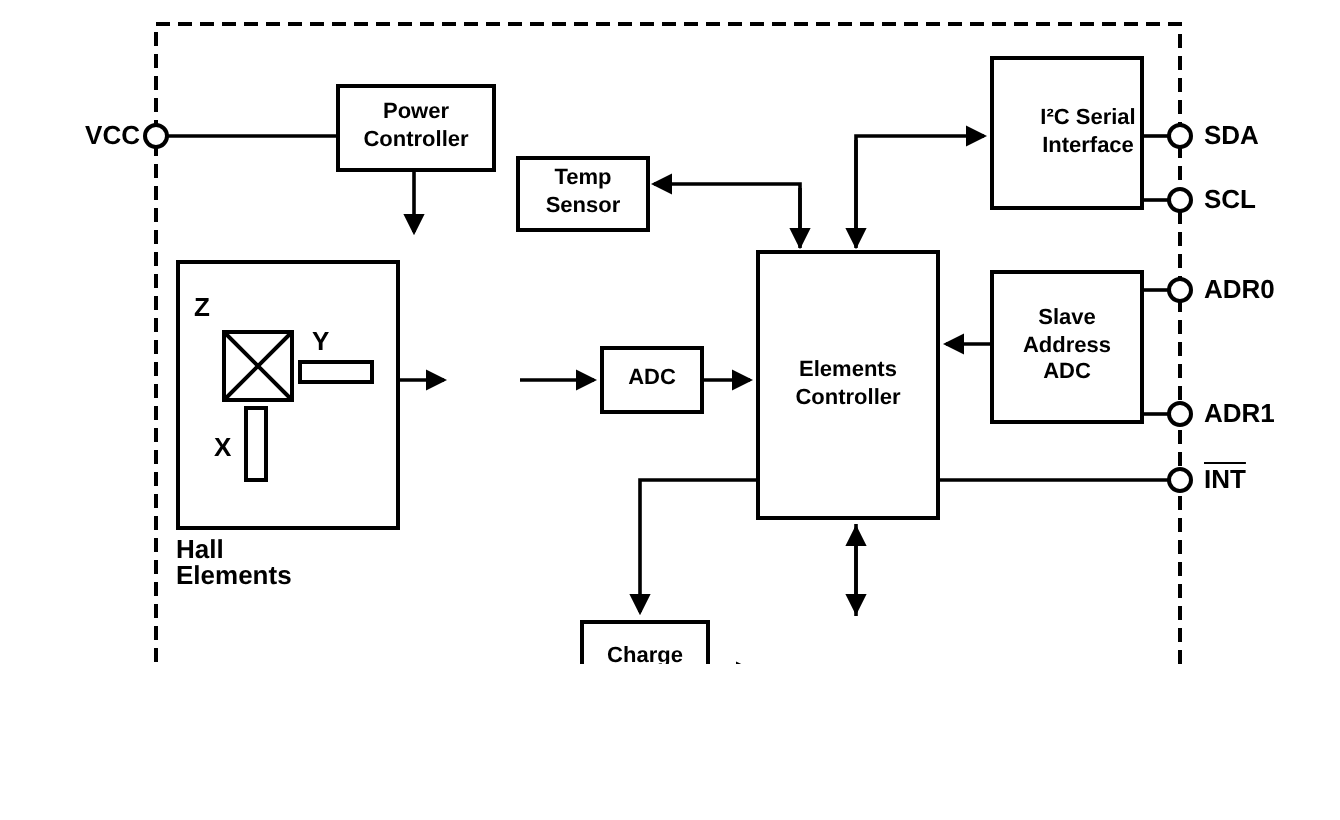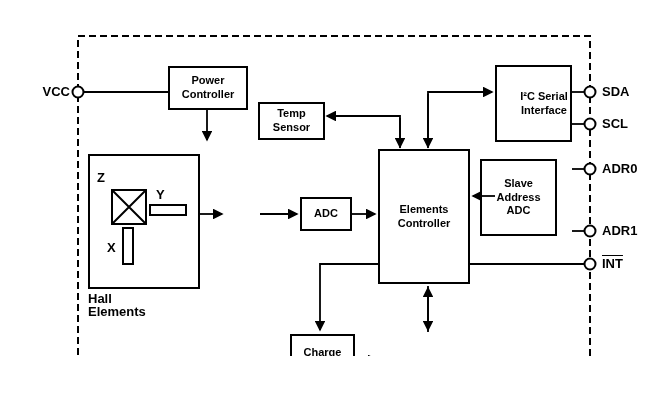--- a/index.html
+++ b/index.html
@@ -4,21 +4,20 @@
 <style>
   * { margin: 0; padding: 0; box-sizing: border-box; }
   html, body { background: #ffffff; }
   body { font-family: "Liberation Sans", sans-serif; color: #000; }
   .stage {
     position: relative;
     width: 670px;
     height: 332px;
     background: #ffffff;
     overflow: hidden;
-    margin-top: 24px;
   }
   .box {
     position: absolute;
     border: 2px solid #000;
     background: #fff;
     display: flex;
     align-items: center;
     justify-content: center;
     text-align: center;
     font-weight: bold;
@@ -44,27 +43,27 @@
 </style>
 </head>
 <body>
 
 <div class="stage">
 
   <div class="box" style="left:168px; top:42px;  width:80px; height:44px;">Power
 Controller</div>
   <div class="box" style="left:258px; top:78px;  width:67px; height:38px;">Temp
 Sensor</div>
-  <div class="box" style="left:495px; top:41px;  width:77px; height:77px;padding-left:21px;">I²C Serial
+  <div class="box" style="left:495px; top:28px;  width:77px; height:77px;padding-left:21px;">I²C Serial
 Interface</div>
   <div class="box" style="left:88px;  top:130px; width:112px; height:135px;"></div>
   <div class="box" style="left:300px; top:173px; width:52px; height:34px;">ADC</div>
   <div class="box" style="left:378px; top:125px; width:92px; height:135px;">Elements
 Controller</div>
-  <div class="box" style="left:480px; top:135px; width:77px; height:77px;">Slave
+  <div class="box" style="left:495px; top:135px; width:77px; height:77px;">Slave
 Address
 ADC</div>
   <div class="box" style="left:290px; top:310px; width:65px; height:52px;">Charge
 Pump</div>
 
   <div class="label center" style="left:88px; top:268px; width:112px;">Hall
 Elements</div>
   <div class="label" style="left:97px;  top:147px;">Z</div>
   <div class="label" style="left:156px; top:164px;">Y</div>
   <div class="label" style="left:107px; top:217px;">X</div>

